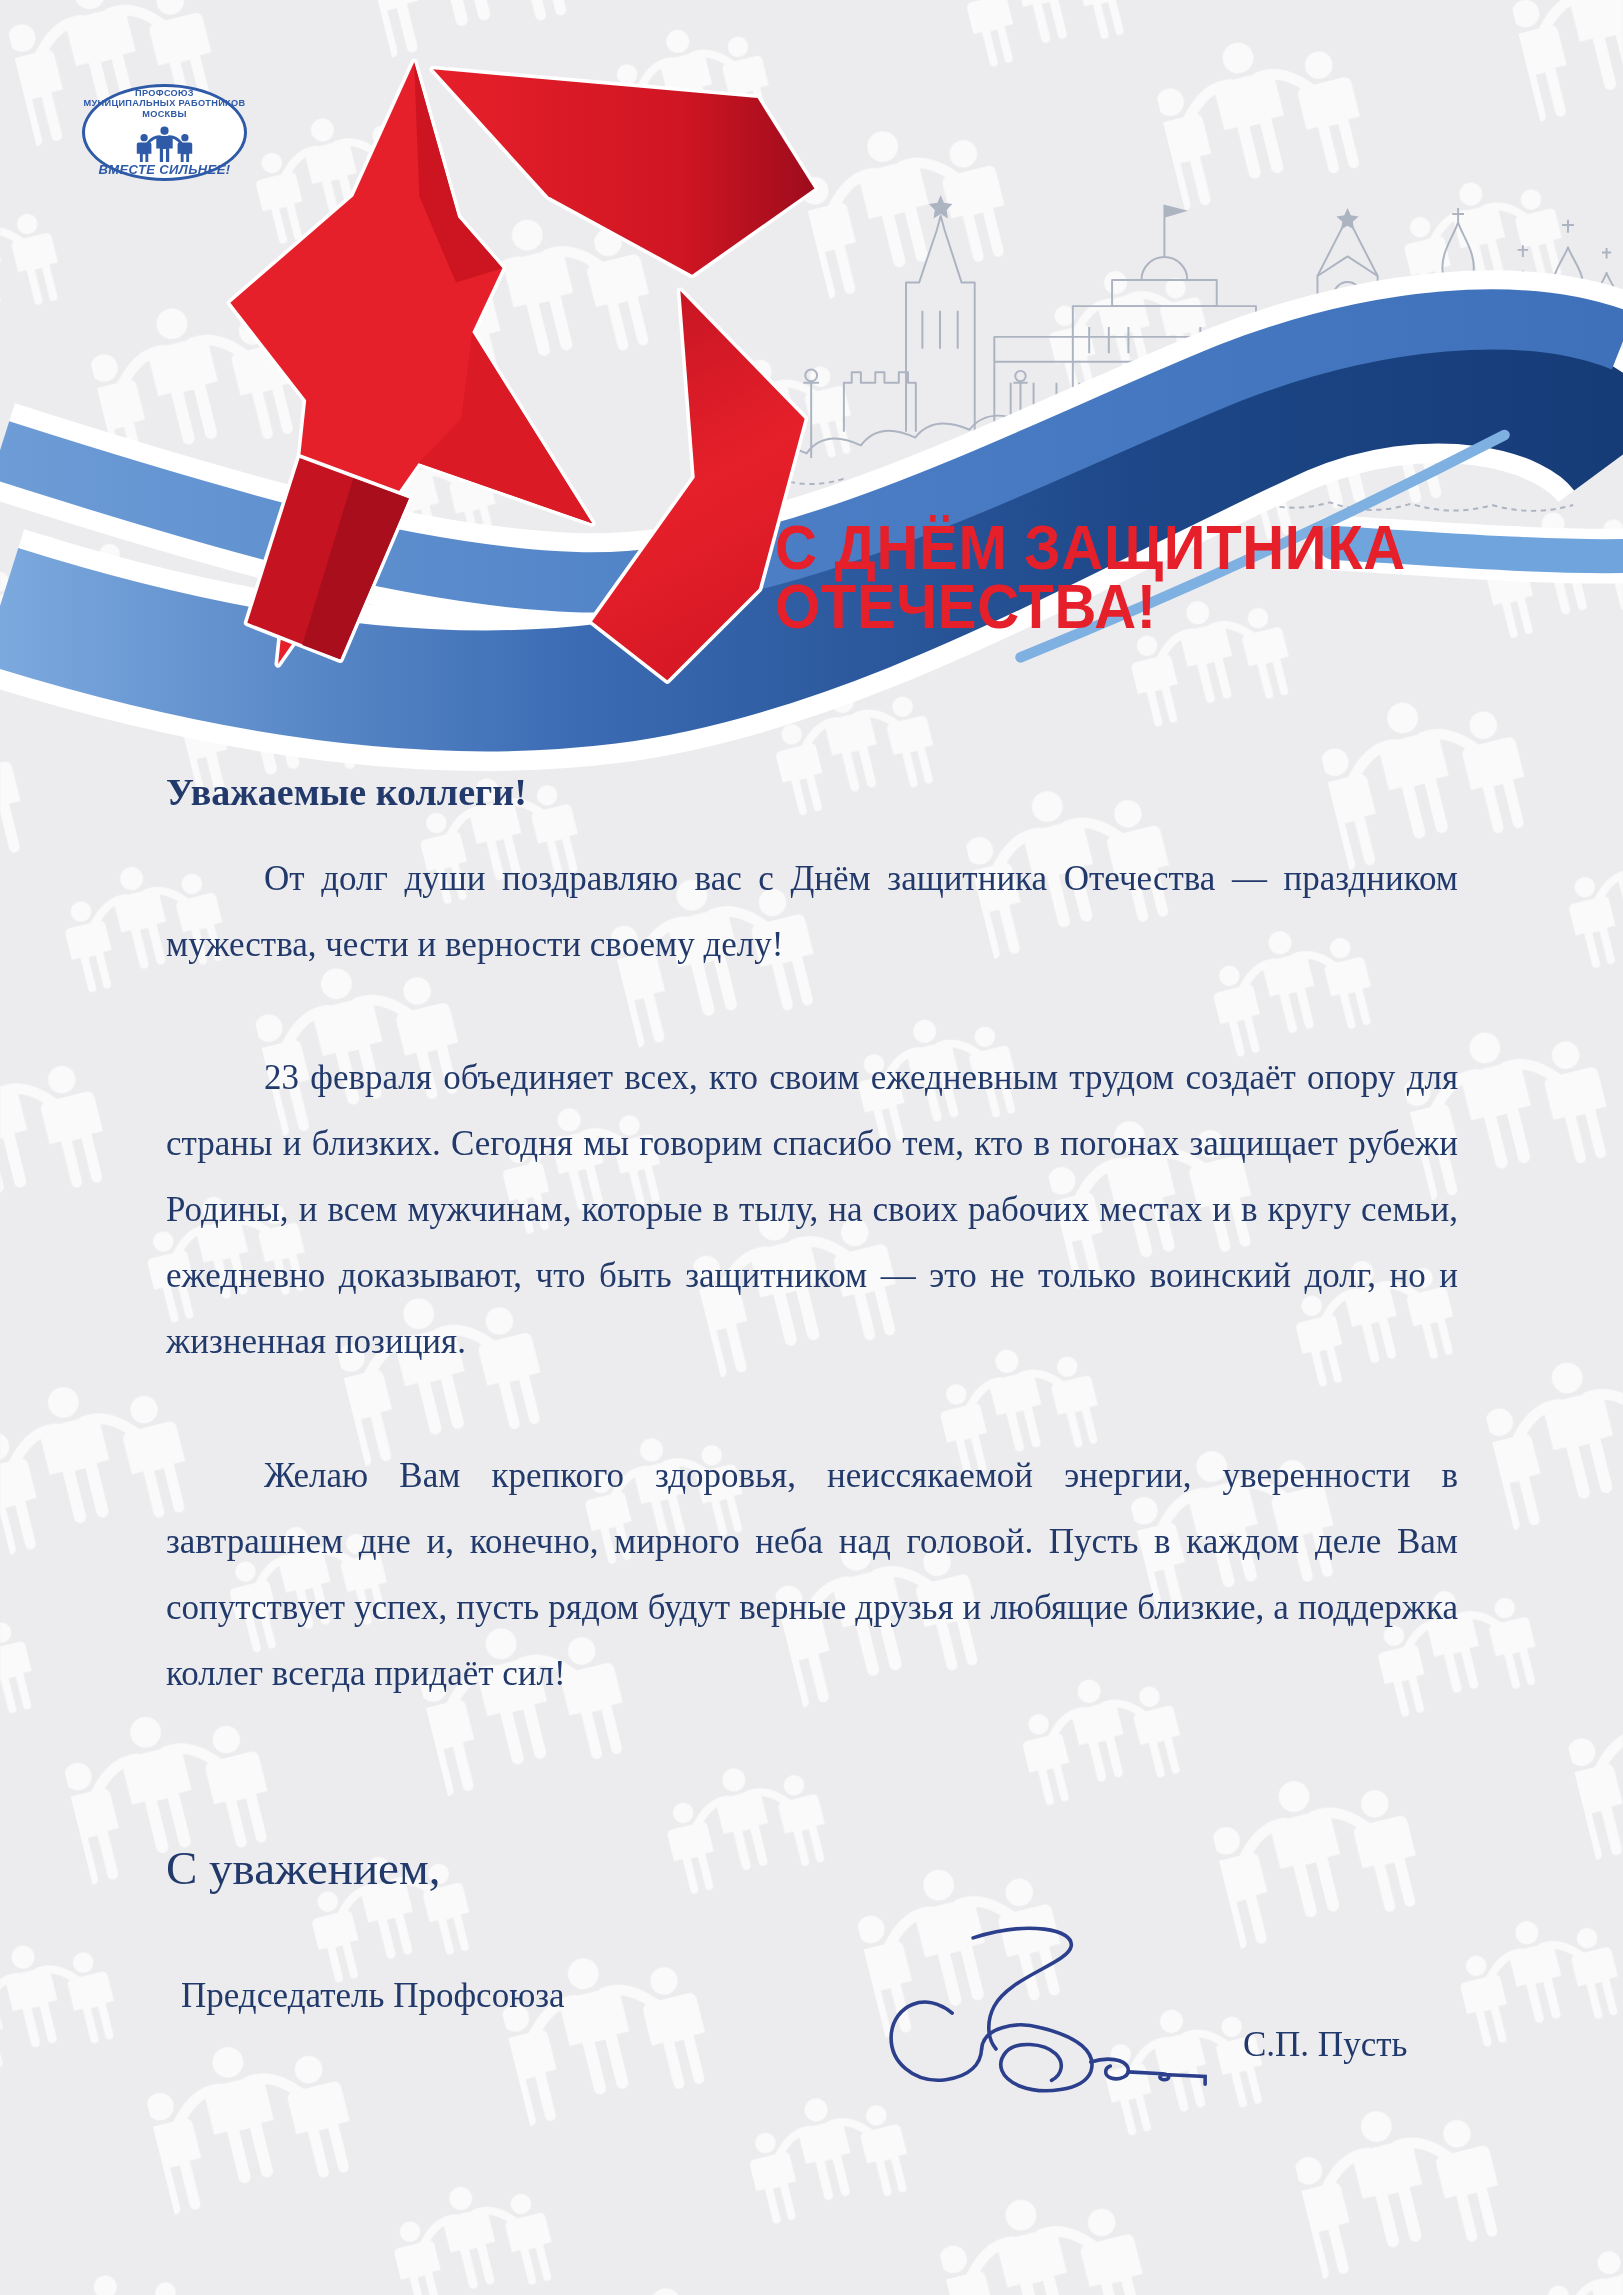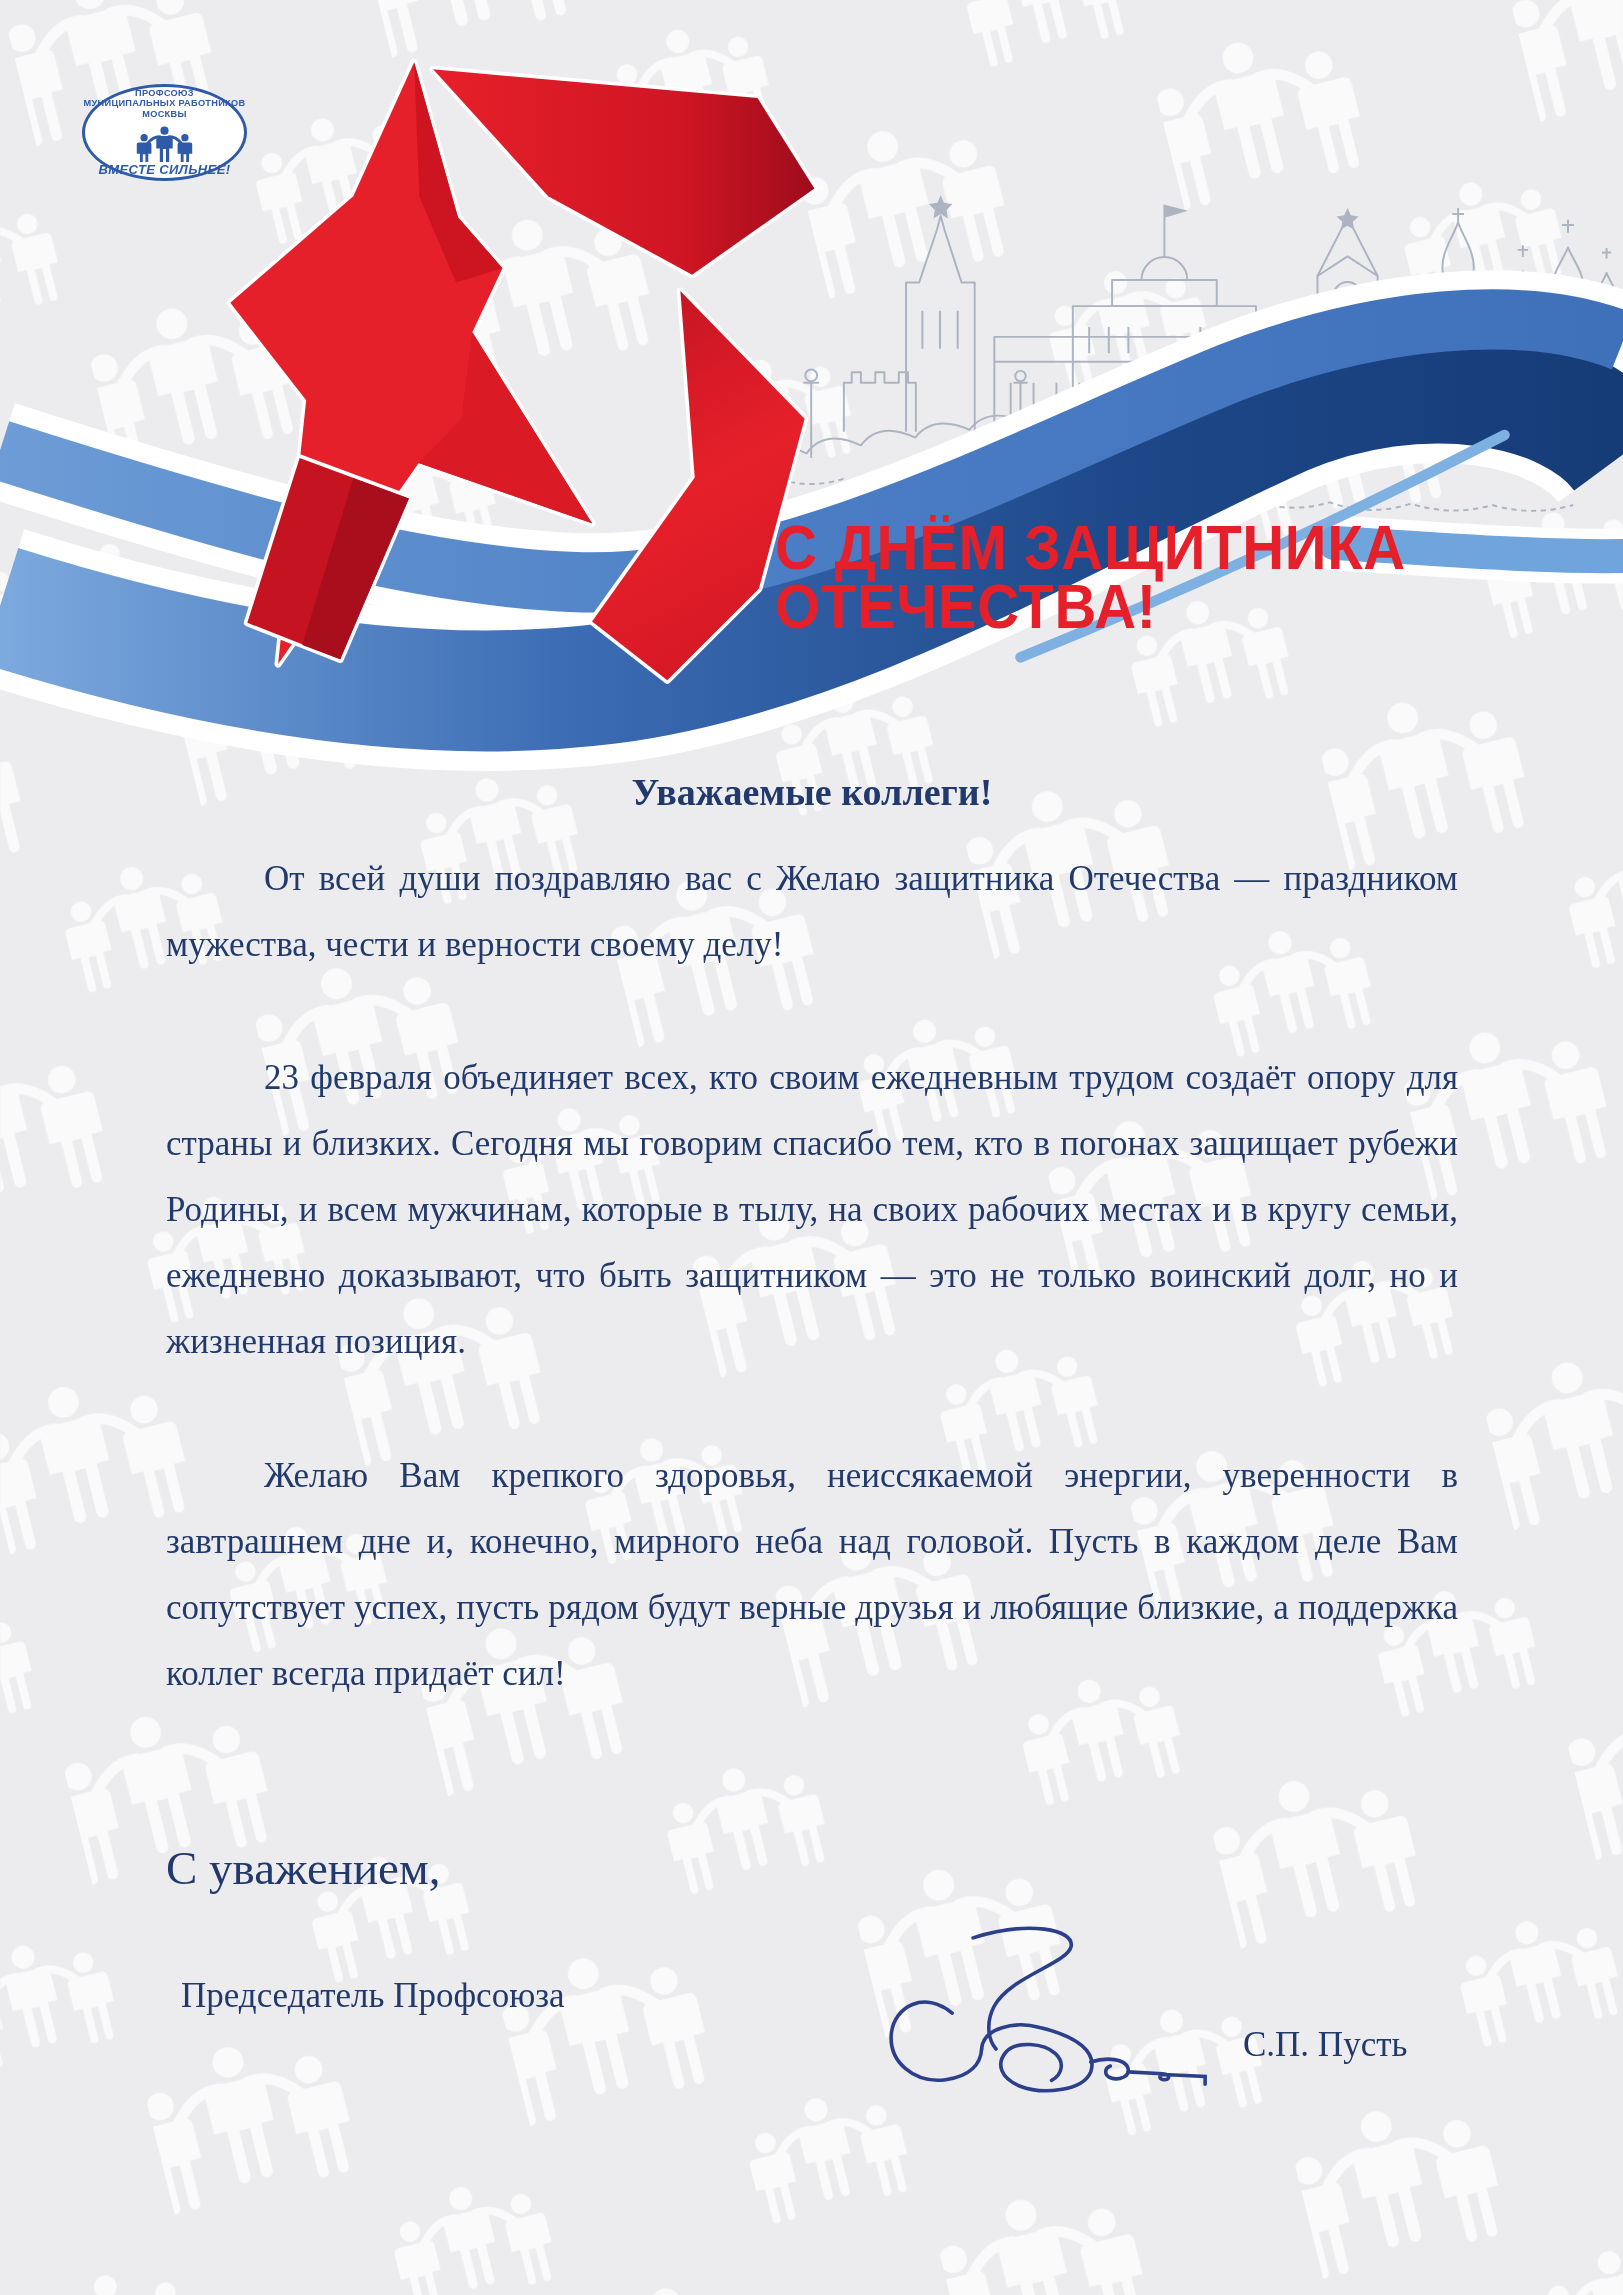--- a/index.html
+++ b/index.html
@@ -26,21 +26,21 @@
   .headline{
     position:absolute;left:775px;top:517px;
     font-family:"Liberation Sans",sans-serif;font-weight:700;
     font-size:58px;line-height:54px;letter-spacing:0.7px;
     color:var(--red,#e6202a);
     transform:scale(1,1.1);transform-origin:left top;white-space:nowrap;
   }
   
   .salutation{
     position:absolute;left:166px;top:769px;width:1292px;
-    text-align:center;font-weight:700;font-size:38px;line-height:46px;
+    text-align:left;font-weight:700;font-size:38px;line-height:46px;
   }
   .para{
     position:absolute;left:166px;width:1292px;margin:0;
     font-size:35px;line-height:66px;text-align:justify;text-indent:98px;
   }
   .p1{top:846px}.p2{top:1045px}.p3{top:1443px}
   .closing{position:absolute;left:166px;top:1849px;font-size:47px;line-height:39px}
   .sig-title{position:absolute;left:181px;top:1970px;font-size:35px;line-height:52px}
   .sig-name{position:absolute;left:1243px;top:2025px;font-size:35px;line-height:39px}
   .scribble{position:absolute;left:875px;top:1915px}
@@ -162,21 +162,21 @@
     </svg>
     <div class="logo-slogan">ВМЕСТЕ СИЛЬНЕЕ!</div>
   </div>
 
   <div class="headline">
     <div>С ДНЁМ ЗАЩИТНИКА</div>
     <div>ОТЕЧЕСТВА!</div>
   </div>
 
   <div class="salutation">Уважаемые коллеги!</div>
-  <p class="para p1">От всей души поздравляю вас с Желаю защитника Отечества — праздником мужества, чести и верности своему делу!</p>
+  <p class="para p1">От долг души поздравляю вас с Днём защитника Отечества — праздником мужества, чести и верности своему делу!</p>
   <p class="para p2">23 февраля объединяет всех, кто своим ежедневным трудом создаёт опору для страны и близких. Сегодня мы говорим спасибо тем, кто в погонах защищает рубежи Родины, и всем мужчинам, которые в тылу, на своих рабочих местах и в кругу семьи, ежедневно доказывают, что быть защитником — это не только воинский долг, но и жизненная позиция.</p>
   <p class="para p3">Желаю Вам крепкого здоровья, неиссякаемой энергии, уверенности в завтрашнем дне и, конечно, мирного неба над головой. Пусть в каждом деле Вам сопутствует успех, пусть рядом будут верные друзья и любящие близкие, а поддержка коллег всегда придаёт сил!</p>
   <div class="closing">С уважением,</div>
 
   <div class="sig-title">
     <div>Председатель Профсоюза</div>
   </div>
 
   <svg class="scribble" width="340" height="183" viewBox="0 0 520 280" aria-hidden="true">
     <g stroke="#2b3f8c" stroke-width="5.5" fill="none" stroke-linecap="round">

